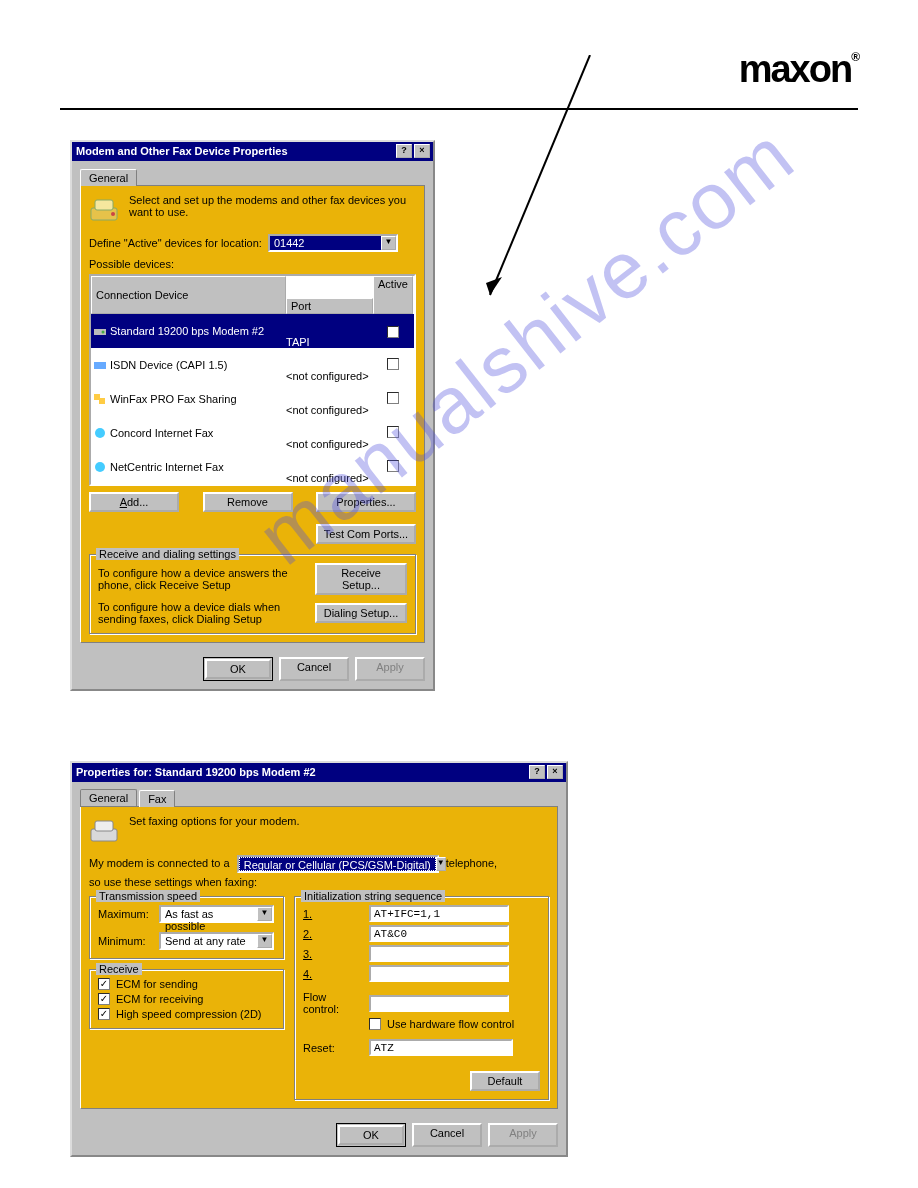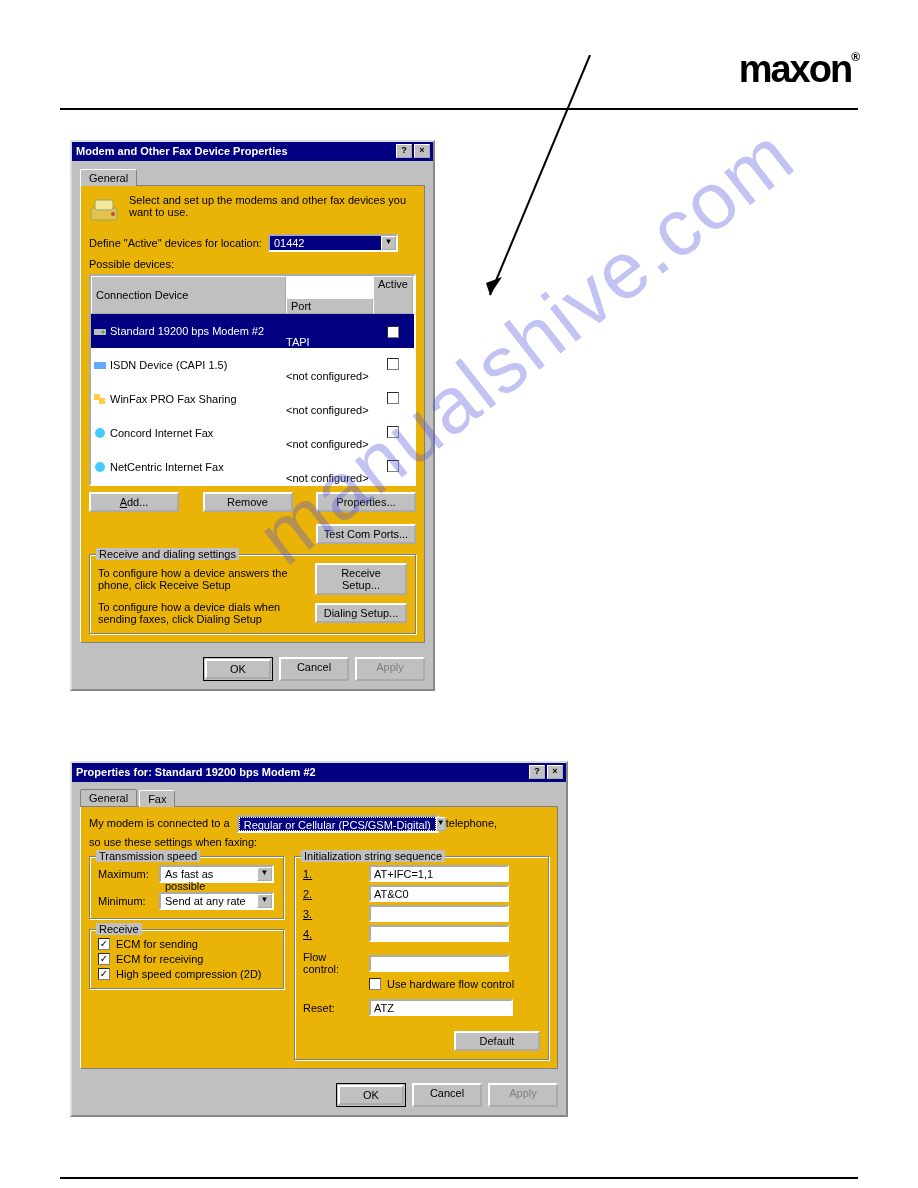--- a/index.html
+++ b/index.html
@@ -197,20 +197,21 @@
     background: #c0c0c0;
     padding: 0 3px;
   }
   .smalltxt { font-size: 11px; }
   .txtin {
     border: 2px inset #fff;
     background: #fff;
     padding: 1px 3px;
     height: 17px;
     display: inline-block;
+    font-family: Liberation Mono, monospace;
   }
   .disabled { color: #808080; }
   .small-icon { width: 14px; height: 14px; display:inline-block; }
   .footerbtns {
     display: flex;
     gap: 6px;
     justify-content: flex-end;
     padding: 6px 8px 8px 18px;
   }
   .rows { display:flex; flex-direction:column; gap:3px; }
@@ -357,20 +358,29 @@
       <span class="t" data-interactable="false">Properties for: Standard 19200 bps Modem #2</span>
       <span class="tbtn" data-interactable="true">?</span>
       <span class="tbtn" data-interactable="true">×</span>
     </div>
     <div class="client">
       <div class="tabs">
         <div class="tab" data-interactable="true">General</div>
         <div class="tab active" data-interactable="true">Fax</div>
       </div>
       <div class="tabpanel">
+        <div class="iconrow">
+          <span class="modemicon" data-interactable="false">
+            <svg viewBox="0 0 32 32">
+                <rect x="2" y="14" width="26" height="12" rx="2" fill="#d9d9d9" stroke="#888"></rect>
+                <rect x="6" y="6" width="18" height="10" rx="2" fill="#eee" stroke="#888"></rect>
+              </svg>
+          </span>
+          <span data-interactable="false">Set faxing options for your modem.</span>
+        </div>
 
         <div style="margin-bottom:3px">
           <span data-interactable="false">My modem is connected to a</span>
           <span class="dropdown" style="width:202px;margin:0 4px" data-interactable="true">
             <span class="sel" style="border:1px dotted #fff" data-interactable="false">Regular or Cellular (PCS/GSM-Digital)</span>
             <span class="arrowbtn" data-interactable="true">▼</span>
           </span>
           <span data-interactable="false">telephone,</span>
         </div>
         <div style="margin-bottom:8px" data-interactable="false">so use these settings when faxing:</div>
@@ -441,21 +451,21 @@
                   </div>
                 <label class="flr" style="margin-left:66px" data-interactable="true">
                     <span class="chk"></span>
                     <span data-interactable="false">Use hardware flow control</span>
                   </label>
                 <div class="flr" style="margin-top:6px">
                     <span style="width:60px" data-interactable="false">Reset:</span>
                     <span class="txtin" style="width:144px" data-interactable="true">ATZ</span>
                   </div>
                 <div class="btnrowR">
-                    <span class="btn" style="width:86px" data-interactable="true">Default</span>
+                    <span class="btn" style="width:70px" data-interactable="true">Default</span>
                   </div>
               </div>
             </div>
           </div>
         </div>
       </div>
     </div>
     <div class="footerbtns">
       <span class="btn def" style="width:70px" data-interactable="true">
           <span>OK</span>

